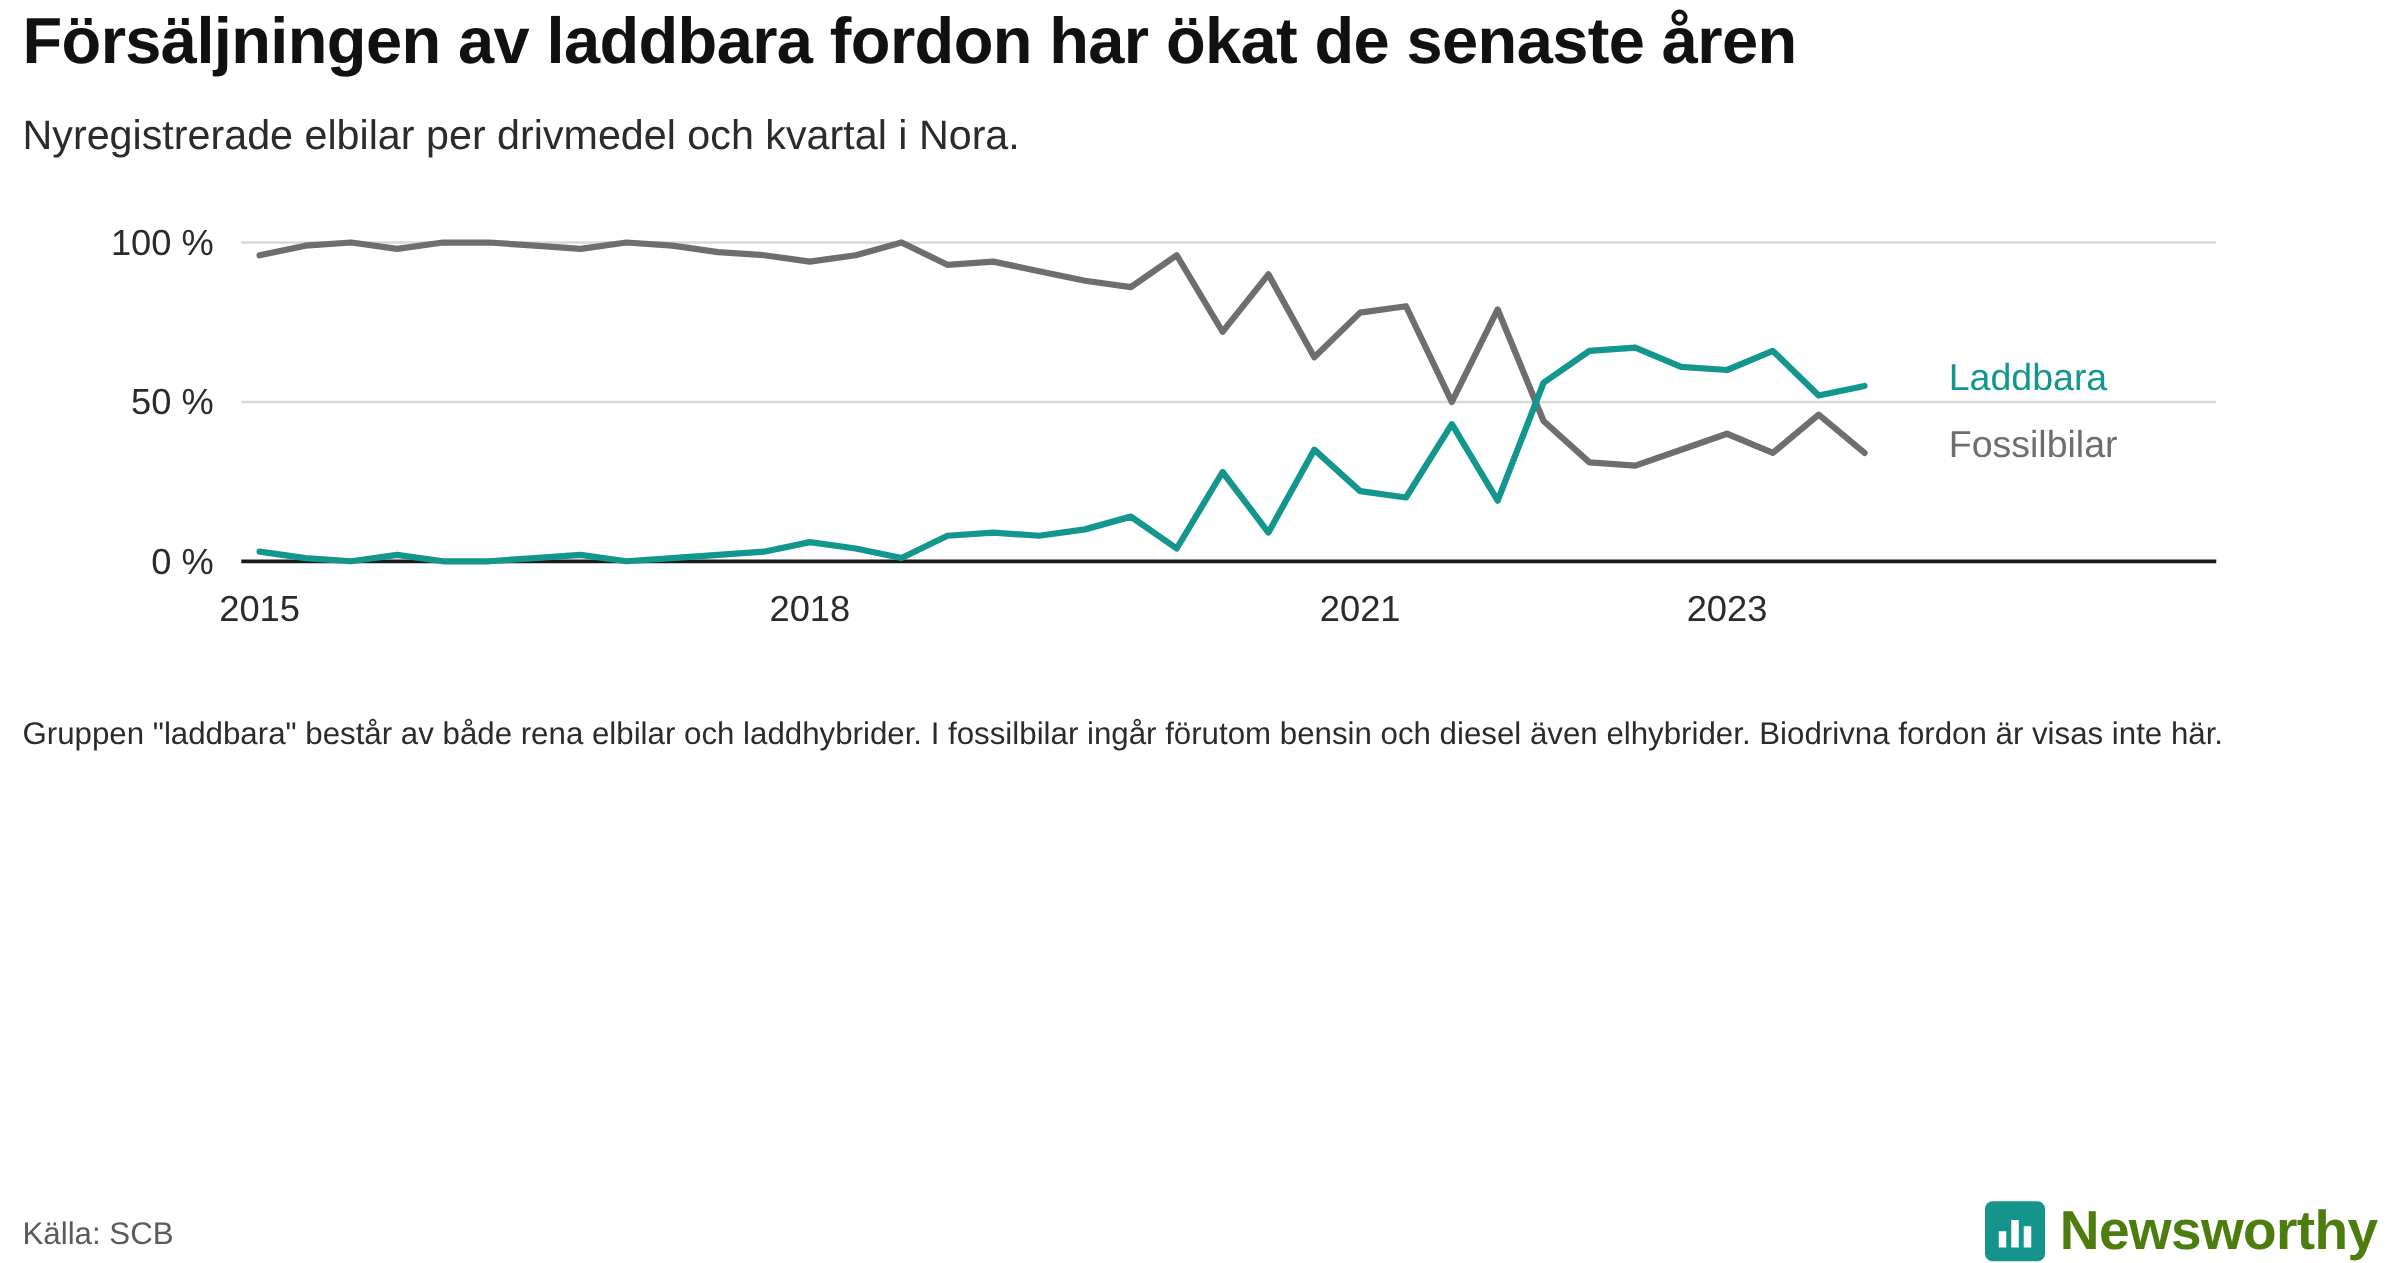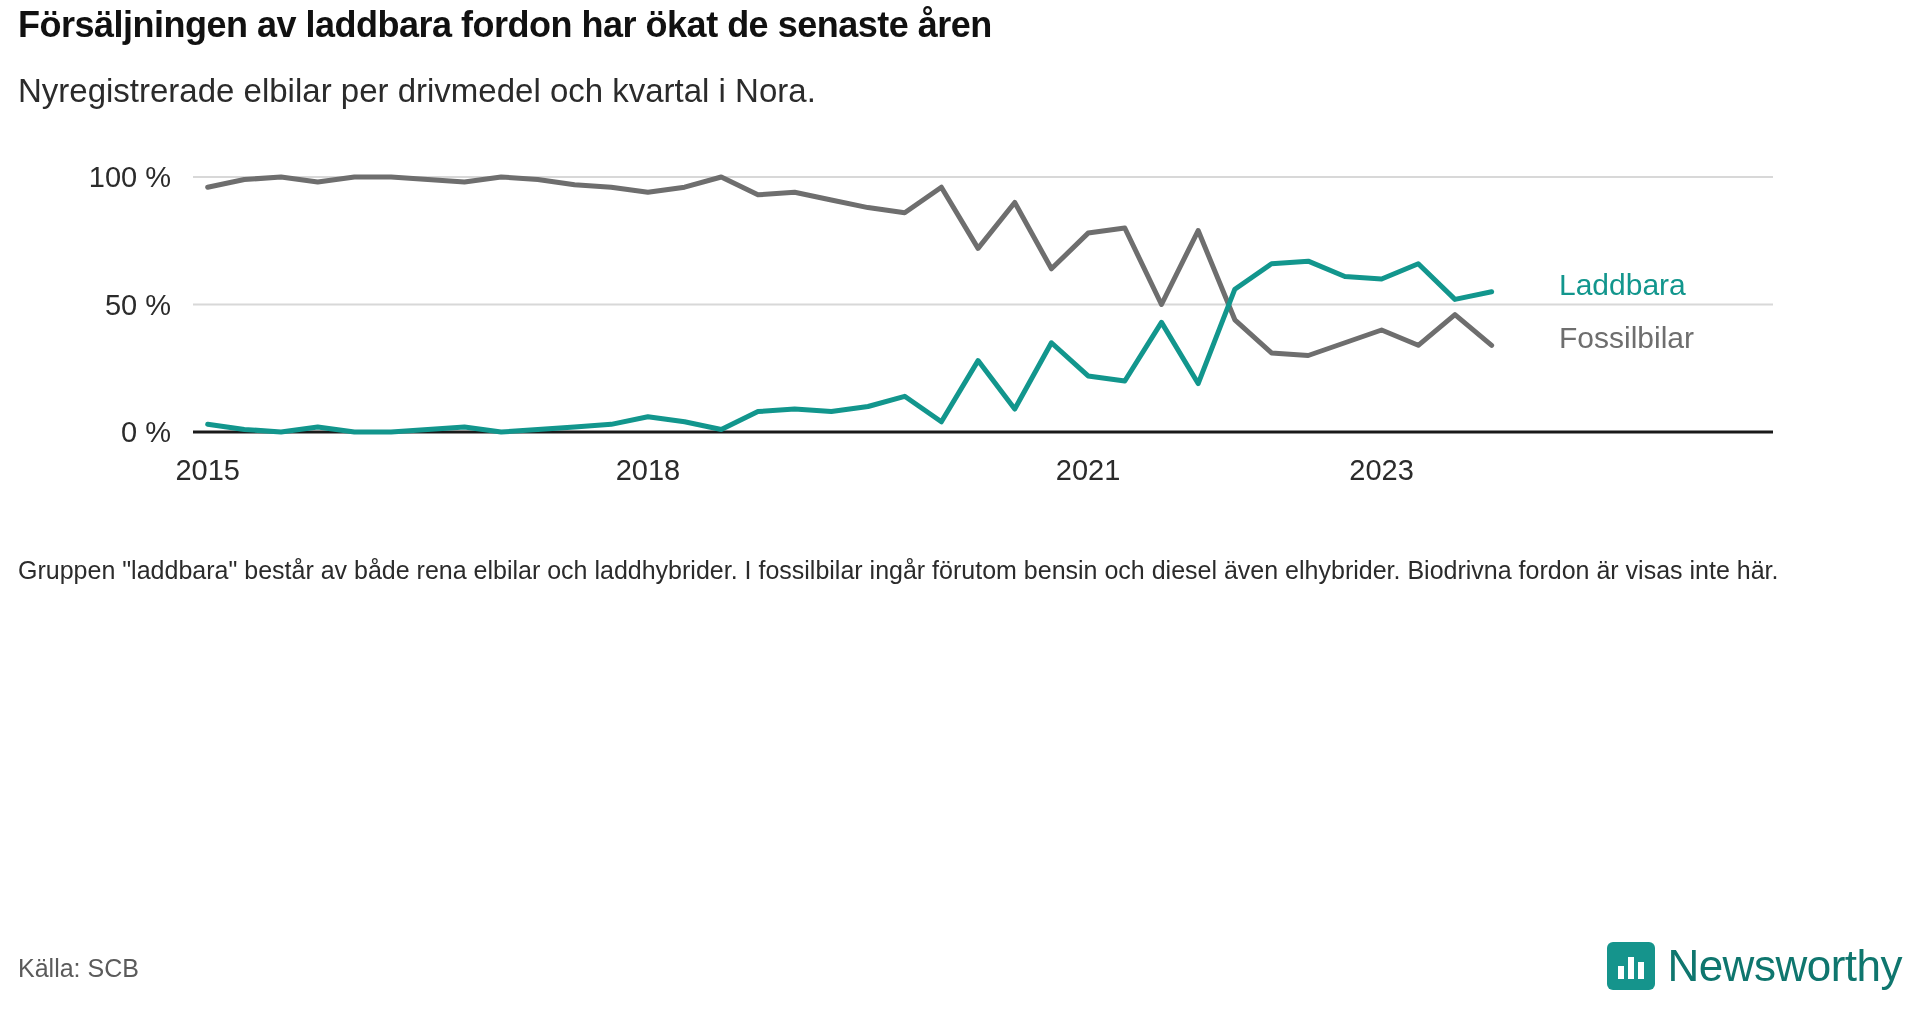--- a/index.html
+++ b/index.html
@@ -15,21 +15,21 @@
     overflow: hidden;
   }
   .page {
     position: relative;
     width: 1920px;
     height: 1010px;
     box-sizing: border-box;
     padding: 0 18px;
   }
   .title {
-    font-size: 36px;
+    font-size: 52px;
     font-weight: bold;
     line-height: 1.06;
     letter-spacing: -0.5px;
     color: #111111;
     margin: 6px 0 0 0;
     max-width: 1600px;
   }
   .subtitle {
     font-size: 33px;
     font-weight: normal;
@@ -63,42 +63,42 @@
     margin-top: 22px;
     font-size: 25px;
     line-height: 1.28;
     color: #2b2b2b;
     max-width: 1810px;
   }
   .footer {
     position: absolute;
     left: 18px;
     right: 18px;
-    bottom: 25px;
+    bottom: 6px;
     height: 64px;
   }
   .source {
     position: absolute;
     left: 0;
     bottom: 8px;
     font-size: 25px;
     color: #5b5b5b;
   }
   .brand {
     position: absolute;
     right: 0;
     bottom: 0;
     display: flex;
     align-items: center;
     gap: 12px;
   }
   .brand-name {
     font-size: 44px;
-    font-weight: normal;
-    color: #0f766e;
+    font-weight: bold;
+    color: #4d7c0f;
     letter-spacing: -0.5px;
   }
   .brand-mark {
     width: 48px;
     height: 48px;
     border-radius: 6px;
     background: #15948c;
     position: relative;
   }
   .brand-mark i {

